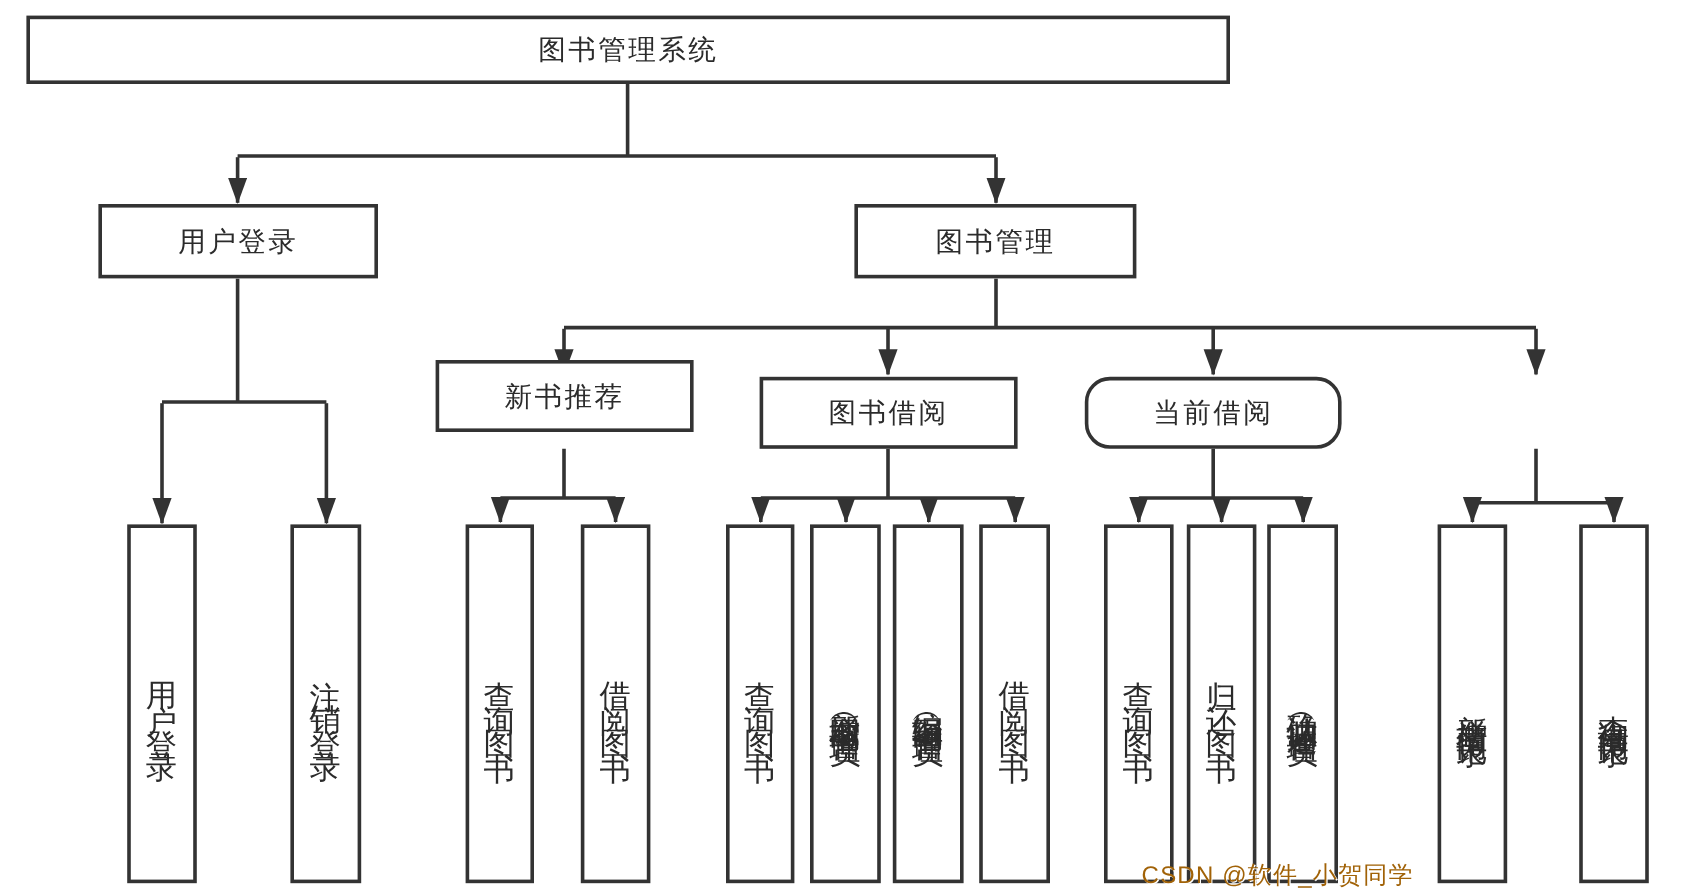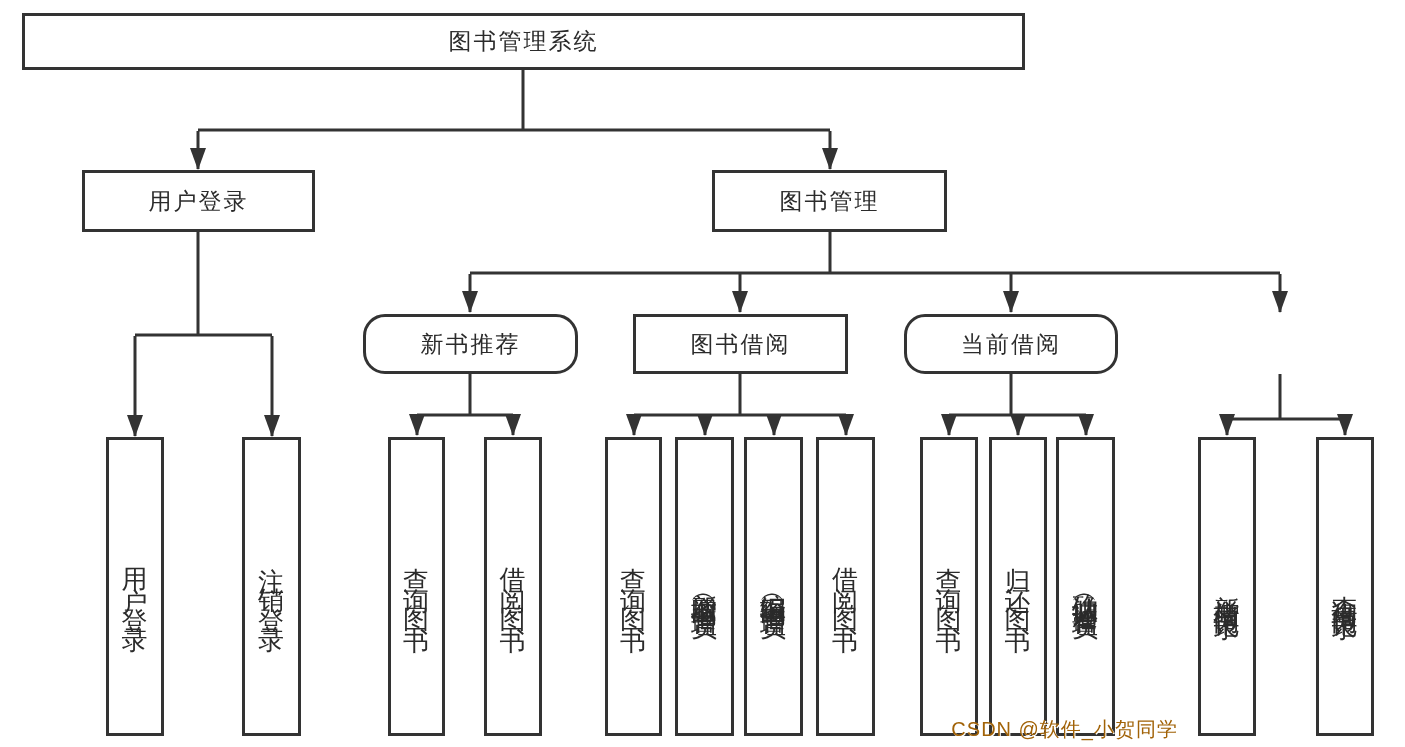--- a/index.html
+++ b/index.html
@@ -99,21 +99,21 @@
     <span>图书管理系统</span>
   </div>
 
   <div class="node h" style="left:82px;top:170px;width:233px;height:62px;">
     <span>用户登录</span>
   </div>
   <div class="node h" style="left:712px;top:170px;width:235px;height:62px;align-items:center;">
     <span>图书管理</span>
   </div>
 
-  <div class="node h" style="left:363px;top:314px;width:215px;height:60px;border-radius:22px;">
+  <div class="node h" style="left:363px;top:300px;width:215px;height:60px;">
     <span>新书推荐</span>
   </div>
   <div class="node h" style="left:633px;top:314px;width:215px;height:60px;font-family:Liberation Serif, serif;">
     <span>图书借阅</span>
   </div>
   <div class="node h" style="left:904px;top:314px;width:214px;height:60px;border-radius:21px;">
     <span>当前借阅</span>
   </div>
 
   <div class="node v ls-lg" style="left:106px;top:437px;width:58px;height:299px;">

